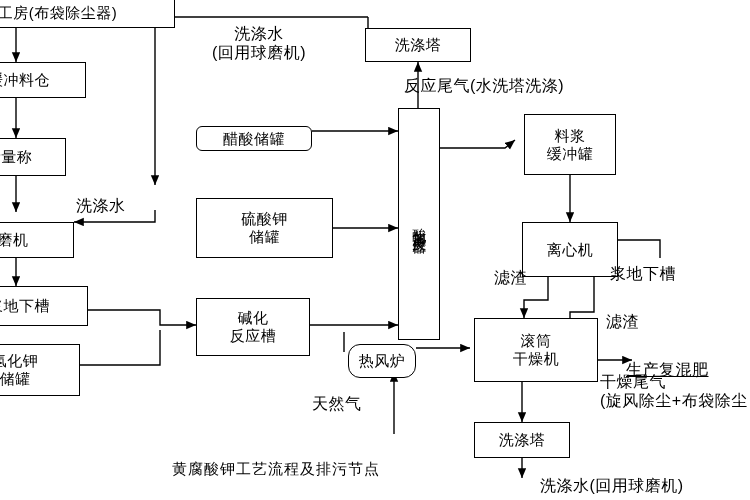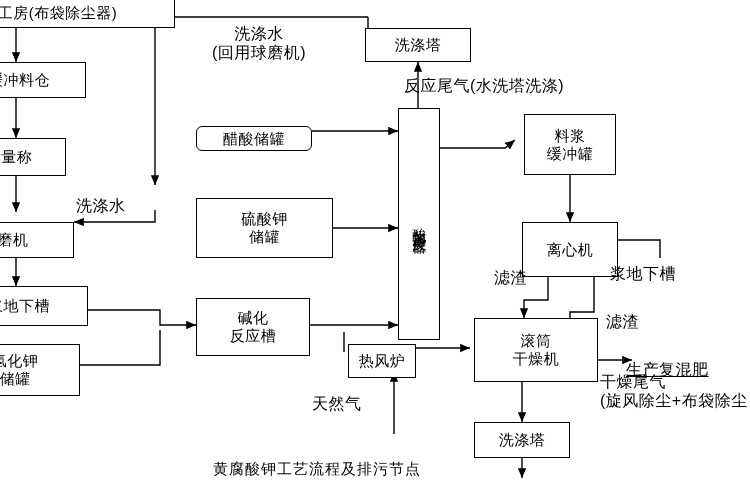--- a/index.html
+++ b/index.html
@@ -151,21 +151,21 @@
   <div class="node" style="left:365px; top:28px; width:106px; height:34px;">洗涤塔</div>
 
   <div class="node" style="left:524px; top:114px; width:92px; height:61px;">料浆
 缓冲罐</div>
 
   <div class="node" style="left:522px; top:222px; width:96px; height:55px;">离心机</div>
 
   <div class="node" style="left:474px; top:318px; width:124px; height:64px;">滚筒
 干燥机</div>
 
-  <div class="node" style="left:348px; top:344px; width:68px; height:34px;">热风炉</div>
+  <div class="node" style="left:348px; top:344px; width:68px; height:34px;border-radius:12px;">热风炉</div>
 
   <div class="node" style="left:474px; top:422px; width:96px; height:36px;">洗涤塔</div>
 
   <div class="label" style="left:212px; top:24px; text-align:center;">洗涤水
 (回用球磨机)</div>
 
   <div class="label" style="left:404px; top:76px;">反应尾气(水洗塔洗涤)</div>
 
   <div class="label" style="left:76px; top:196px;">洗涤水</div>
 
@@ -175,16 +175,17 @@
 
   <div class="label" style="left:606px; top:312px;">滤渣</div>
 
   <div class="label" style="left:312px; top:394px;">天然气</div>
 
   <div class="label" style="left:626px; top:360px;text-decoration:underline;">生产复混肥</div>
 
   <div class="label" style="left:560px; top:372px;margin-left:40px;">干燥尾气
 (旋风除尘+布袋除尘</div>
 
+  <div class="label" style="left:540px; top:476px;">洗涤水(回用球磨机)</div>
 
-  <div class="caption" style="left:172px; top:460px;margin-left:41px;">黄腐酸钾工艺流程及排污节点</div>
+  <div class="caption" style="left:172px; top:460px;">黄腐酸钾工艺流程及排污节点</div>
 
 </div>
 
 </body></html>

